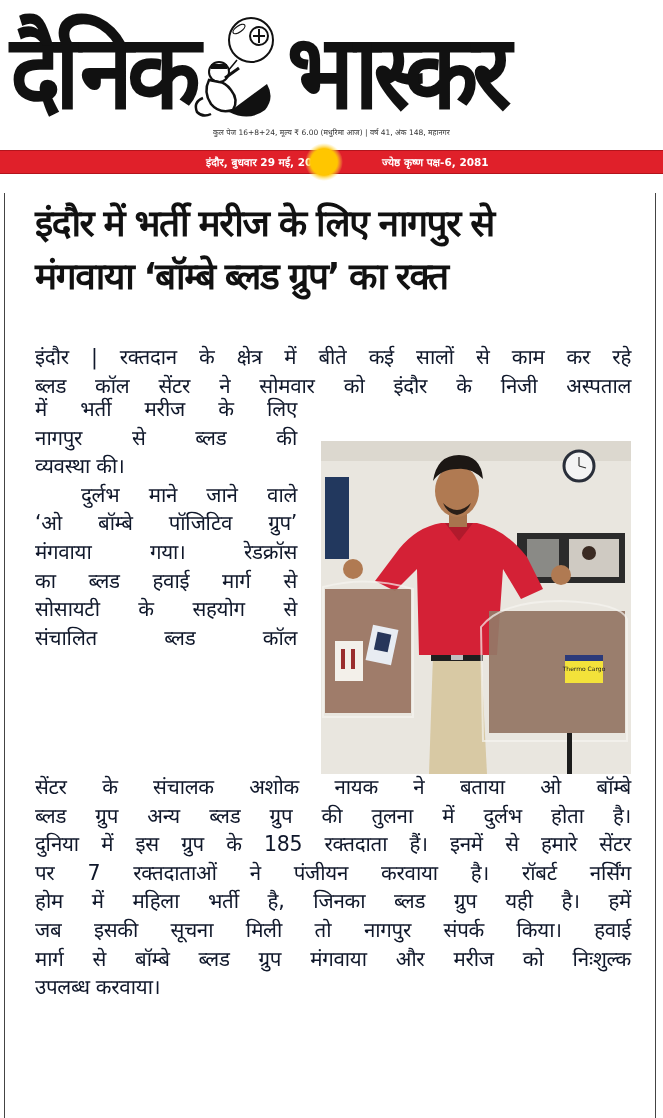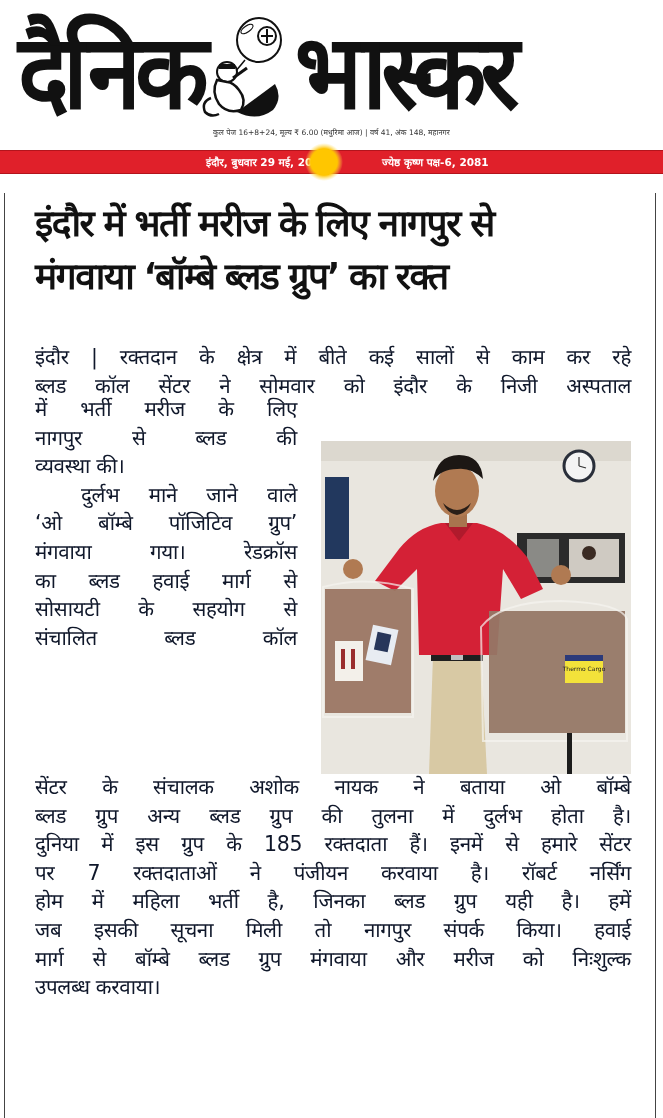--- a/index.html
+++ b/index.html
@@ -7,21 +7,21 @@
   body { font-family: "DejaVu Sans", sans-serif; color: #1a1a1a; position: relative; }
 
   
   .masthead { position: absolute; left: 0; top: 0; width: 663px; height: 150px; }
   .election-tag {
     position: absolute; right: 32px; top: 6px;
     font-family: "DejaVu Sans", sans-serif; font-weight: bold;
     font-size: 20px; color: #c8102e; letter-spacing: -0.5px;
   }
   .logo {
-    position: absolute; left: 18px; top: 14px; width: 620px; height: 110px;
+    position: absolute; left: 10px; top: 14px; width: 620px; height: 110px;
     display: flex; align-items: flex-end;
   }
   .logo-word {
     font-family: "DejaVu Sans", sans-serif; font-weight: bold;
     font-size: 96px; line-height: 96px; color: #111; letter-spacing: -6px;
     transform: scaleY(1.08); transform-origin: bottom;
   }
   .logo-word.part2 { margin-left: 6px; }
   .mascot {
     width: 100px; height: 110px; margin-left: -6px; margin-right: -8px; position: relative;

